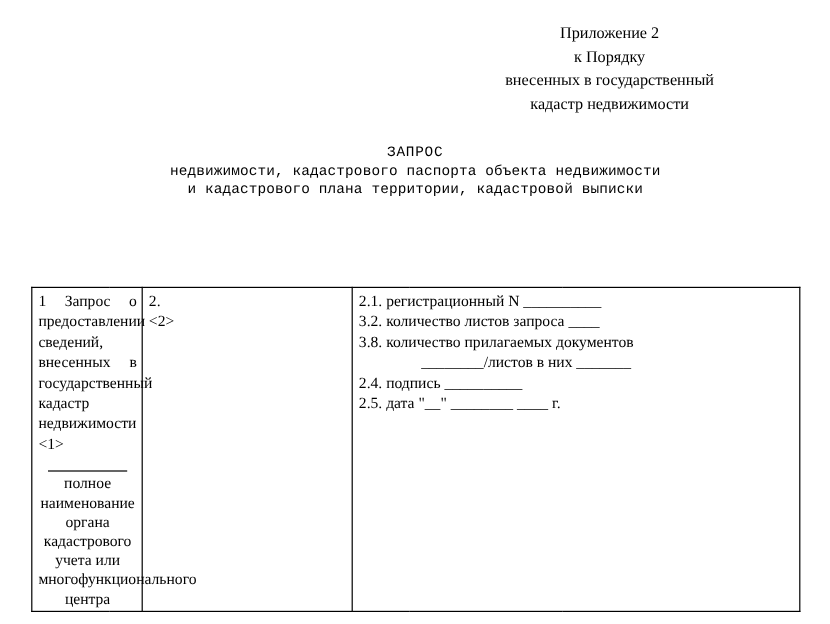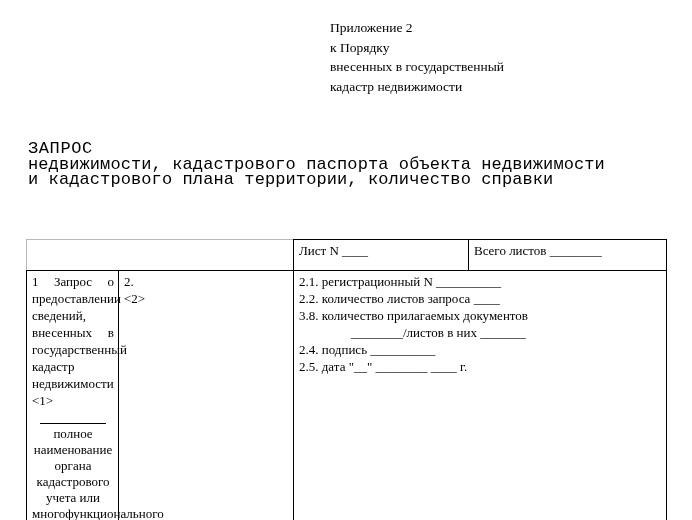--- a/index.html
+++ b/index.html
@@ -12,41 +12,40 @@
     height: 520px;
     overflow: hidden;
     font-family: "Liberation Serif", "DejaVu Serif", serif;
     color: #000000;
     position: relative;
   }
 
   
   .appendix {
     position: absolute;
-    left: 330px;
+    left: 342px;
     top: 18px;
     width: 332px;
-    text-align: left;
+    text-align: center;
     font-size: 13.5px;
     line-height: 19.5px;
   }
   .appendix div { white-space: nowrap; }
 
   
   .doctitle {
     position: absolute;
     left: 28px;
     top: 120px;
     width: 636px;
-    text-align: left;
+    text-align: center;
     font-family: "Liberation Mono", "DejaVu Sans Mono", monospace;
-    font-size: 17px;
+    font-size: 12px;
     line-height: 15.6px;
     letter-spacing: 0.1px;
-    margin-top: 21px;
   }
   .doctitle .kind { letter-spacing: 0.6px; }
 
   
   .form-table {
     position: absolute;
     left: 26px;
     top: 239px;
     width: 640px;
     border-collapse: collapse;
@@ -96,58 +95,53 @@
 <div class="appendix">
   <div>Приложение 2</div>
   <div>к Порядку</div>
   <div>внесенных в государственный</div>
   <div>кадастр недвижимости</div>
 </div>
 
 <div class="doctitle">
   <div class="kind">ЗАПРОС</div>
   <div>недвижимости, кадастрового паспорта объекта недвижимости</div>
-  <div>и кадастрового плана территории, количество справки</div>
+  <div>и кадастрового плана территории, кадастровой выписки</div>
 </div>
 
 <table class="form-table">
   <colgroup>
     <col style="width:38px">
     <col style="width:26px">
     <col style="width:28px">
     <col style="width:175px">
     <col style="width:47px">
     <col style="width:128px">
     <col style="width:198px">
   </colgroup>
 
   <tbody>
-      <tr class="r-head">
-    <td class="blank-cell" colspan="4"></td>
-    <td class="cell-head" colspan="2">Лист N ____</td>
-    <td class="cell-head">Всего листов ________</td>
-  </tr>
 
   <tr class="r-main">
     <td colspan="3">
       <div class="justify">1 Запрос о предоставлении сведений, внесенных в государственный кадастр недвижимости &lt;1&gt;</div>
       <div class="org-rule"></div>
       <div class="org-caption">
         <div>полное наименование органа</div>
         <div>кадастрового учета или</div>
         <div>многофункционального центра</div>
       </div>
     </td>
     <td>
       <div>2.</div>
       <div>&lt;2&gt;</div>
     </td>
     <td colspan="3" class="num-list">
       <div>2.1. регистрационный N __________</div>
-      <div>2.2. количество листов запроса ____</div>
+      <div>3.2. количество листов запроса ____</div>
       <div>3.8. количество прилагаемых документов</div>
       <div class="indent">________/листов в них _______</div>
       <div>2.4. подпись __________</div>
       <div>2.5. дата "__" ________ ____ г.</div>
     </td>
   </tr>
 
 </tbody>
   </table>
 

